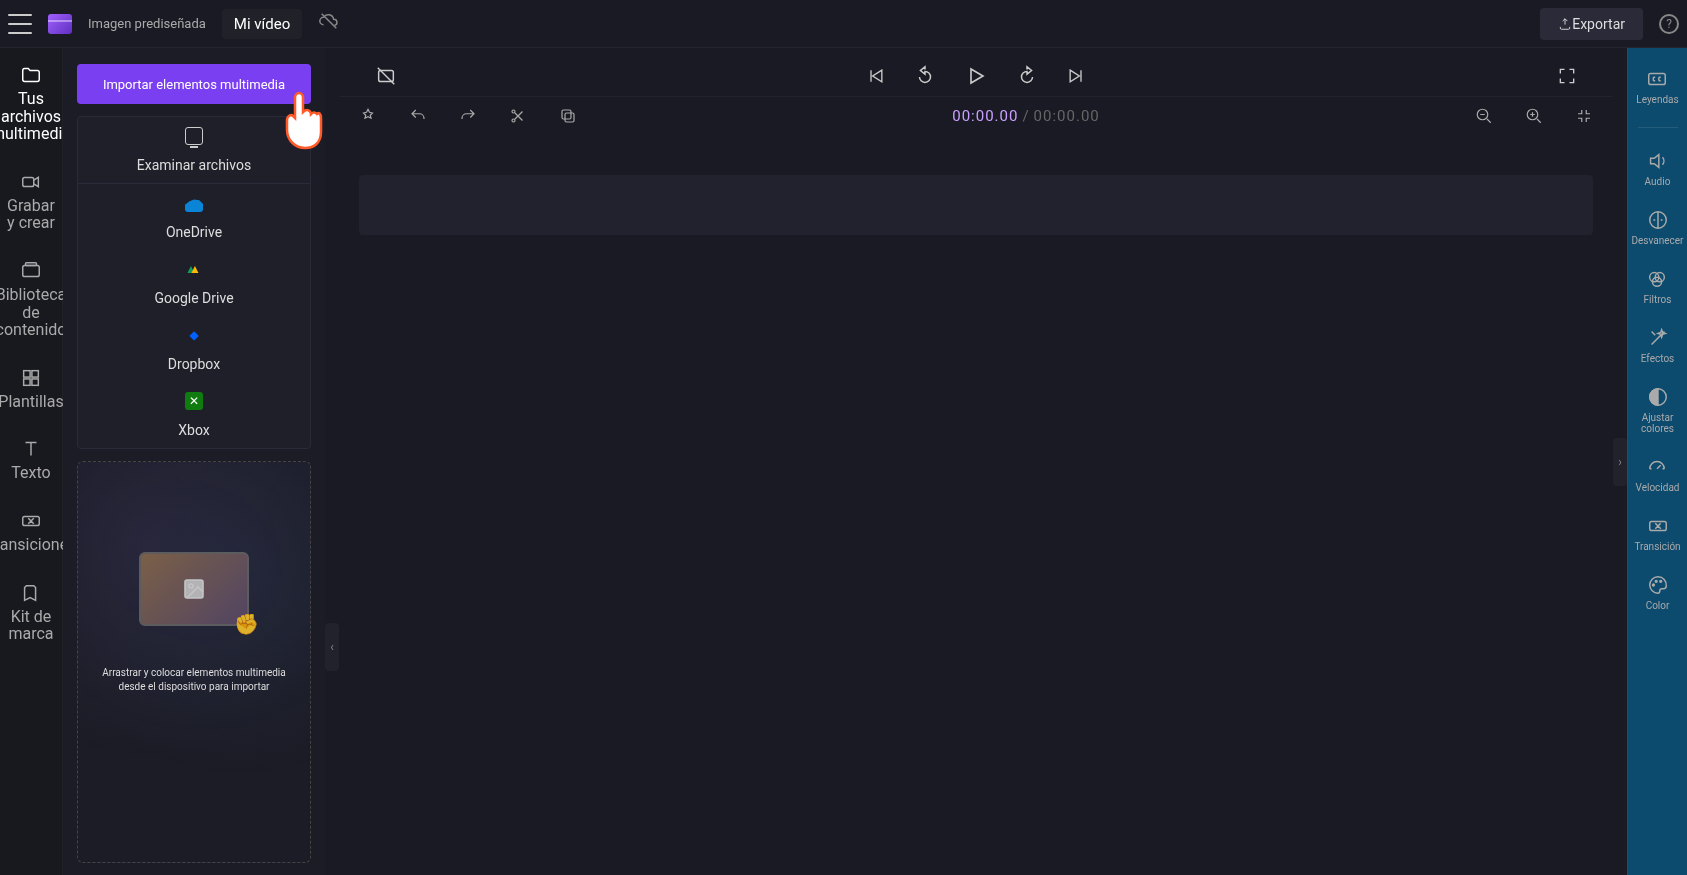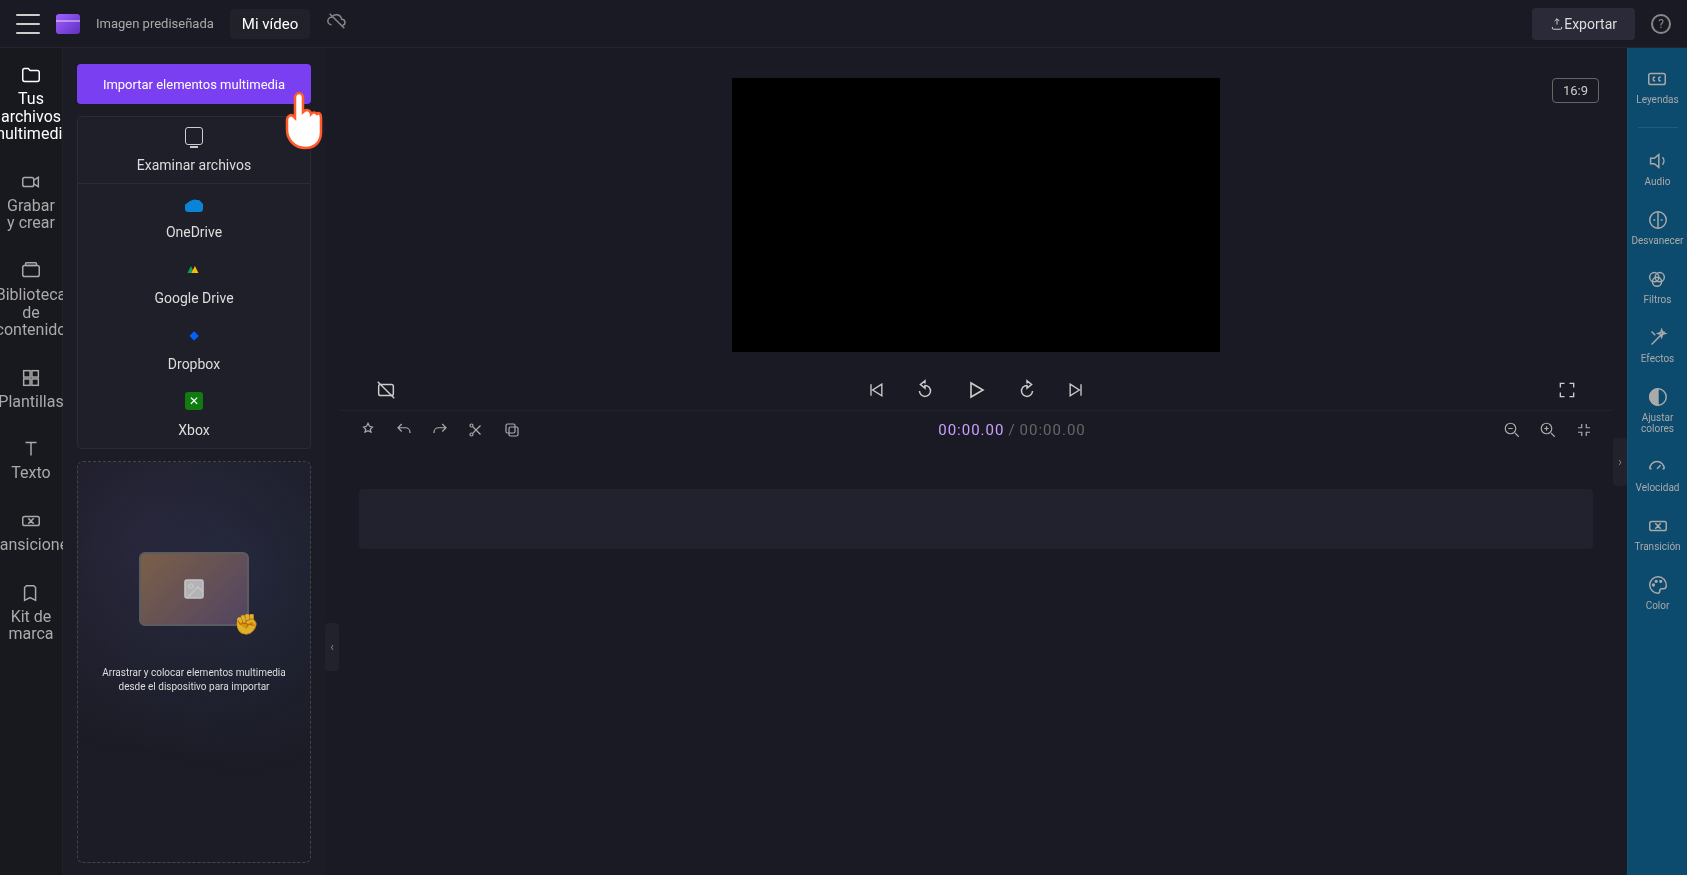--- a/index.html
+++ b/index.html
@@ -1,19 +1,19 @@
 <!DOCTYPE html>
 <html><head>
 <meta charset="utf-8">
 <style>
 * { margin: 0; padding: 0; box-sizing: border-box; font-family: -apple-system, BlinkMacSystemFont, "Segoe UI", Roboto, sans-serif; }
 body { background: #1a1a24; color: #e0e0e0; width: 1687px; height: 875px; overflow: hidden; display: flex; flex-direction: column; }
 
 
-.topbar { height: 48px; display: flex; align-items: center; padding: 0 16px; gap: 16px; border-bottom: 1px solid rgba(255,255,255,0.05); }
+.topbar { height: 48px; display: flex; align-items: center; padding: 0 8px; gap: 16px; border-bottom: 1px solid rgba(255,255,255,0.05); }
 .hamburger { width: 24px; height: 20px; display: flex; flex-direction: column; justify-content: space-between; cursor: pointer; }
 .hamburger span { height: 2px; background: #ccc; border-radius: 2px; }
 .logo-box { width: 24px; height: 20px; background: linear-gradient(135deg, #a060ff, #6030c0); border-radius: 3px; position: relative; }
 .logo-box::before { content: ""; position: absolute; top: 6px; left: 0; right: 0; height: 2px; background: rgba(255,255,255,0.4); }
 .topbar-label { color: #aaa; font-size: 13px; }
 .topbar-title { color: #fff; font-size: 15px; background: rgba(255,255,255,0.03); padding: 6px 12px; border-radius: 4px; }
 .spacer { flex: 1; }
 .export-btn { background: #2a2a38; border: none; color: #ddd; padding: 8px 18px; border-radius: 4px; font-size: 14px; display: flex; align-items: center; cursor: pointer; }
 .help-icon { width: 20px; height: 20px; border: 2px solid #888; border-radius: 50%; display: flex; align-items: center; justify-content: center; font-size: 12px; color: #888; cursor: pointer; }
 .cloud-off { color: #888; font-size: 20px; position: relative; }
@@ -60,21 +60,21 @@
 .preview-area { flex: 0 0 auto; display: flex; align-items: flex-start; justify-content: center; padding: 30px 0 10px; position: relative; }
 .video-canvas { width: 488px; height: 274px; background: #000; }
 .aspect-badge { position: absolute; top: 30px; right: 14px; border: 1px solid #666; border-radius: 4px; padding: 4px 10px; font-size: 13px; color: #ccc; cursor: pointer; }
 
 .playback-controls { display: flex; align-items: center; justify-content: center; gap: 28px; padding: 16px 0 8px; color: #ccc; position: relative; }
 .playback-controls .pc-icon { cursor: pointer; display: flex; align-items: center; }
 .playback-controls .pc-left { position: absolute; left: 36px; }
 .playback-controls .pc-right { position: absolute; right: 36px; }
 
 
-.timeline-toolbar { display: flex; align-items: flex-end; padding: 10px 20px; gap: 18px; color: #aaa; border-top: 1px solid rgba(255,255,255,0.04); }
+.timeline-toolbar { display: flex; align-items: flex-end; padding: 10px 20px; gap: 32px; color: #aaa; border-top: 1px solid rgba(255,255,255,0.04); }
 .timeline-toolbar .tb-icon { cursor: pointer; width: 18px; height: 18px; display: flex; align-items: center; justify-content: center; }
 .time-display { flex: 1; text-align: center; font-family: monospace; font-size: 15px; letter-spacing: 1px; }
 .time-display .current { color: #c9a0ff; }
 .time-display .sep { color: #666; margin: 0 4px; }
 .time-display .total { color: #666; }
 
 .timeline-body { flex: 1; padding: 40px 20px; }
 .timeline-track { height: 60px; background: #22222e; border-radius: 4px; }
 
 
@@ -213,24 +213,20 @@
     <svg width="56" height="62" viewBox="0 0 56 62">
       <path d="M20 8 C20 5 22 3 24 3 C26 3 28 5 28 8 L28 22 C28 22 30 20 32 20 C34 20 36 22 36 24 C38 22 40 22 42 24 C44 22 46 24 46 28 L46 42 C46 52 40 58 30 58 C20 58 12 50 12 40 L12 30 C12 26 16 24 18 26 L20 28 Z" fill="#fff" stroke="#ff5a2a" stroke-width="2.5"></path>
     </svg>
   </div>
 
   <div class="left-collapse-strip">
     <div class="collapse-toggle">‹</div>
   </div>
 
   <div class="center">
-    <div class="preview-area">
-      <div class="video-canvas"></div>
-      <div class="aspect-badge">16:9</div>
-    </div>
 
     <div class="playback-controls">
       <span class="pc-icon pc-left">
         <svg width="22" height="22" viewBox="0 0 24 24">
             <rect x="4" y="6" width="16" height="12" rx="2"></rect>
             <line x1="3" y1="3" x2="21" y2="21"></line>
           </svg>
       </span>
       <span class="pc-icon">
           <svg width="20" height="20" viewBox="0 0 24 24">

